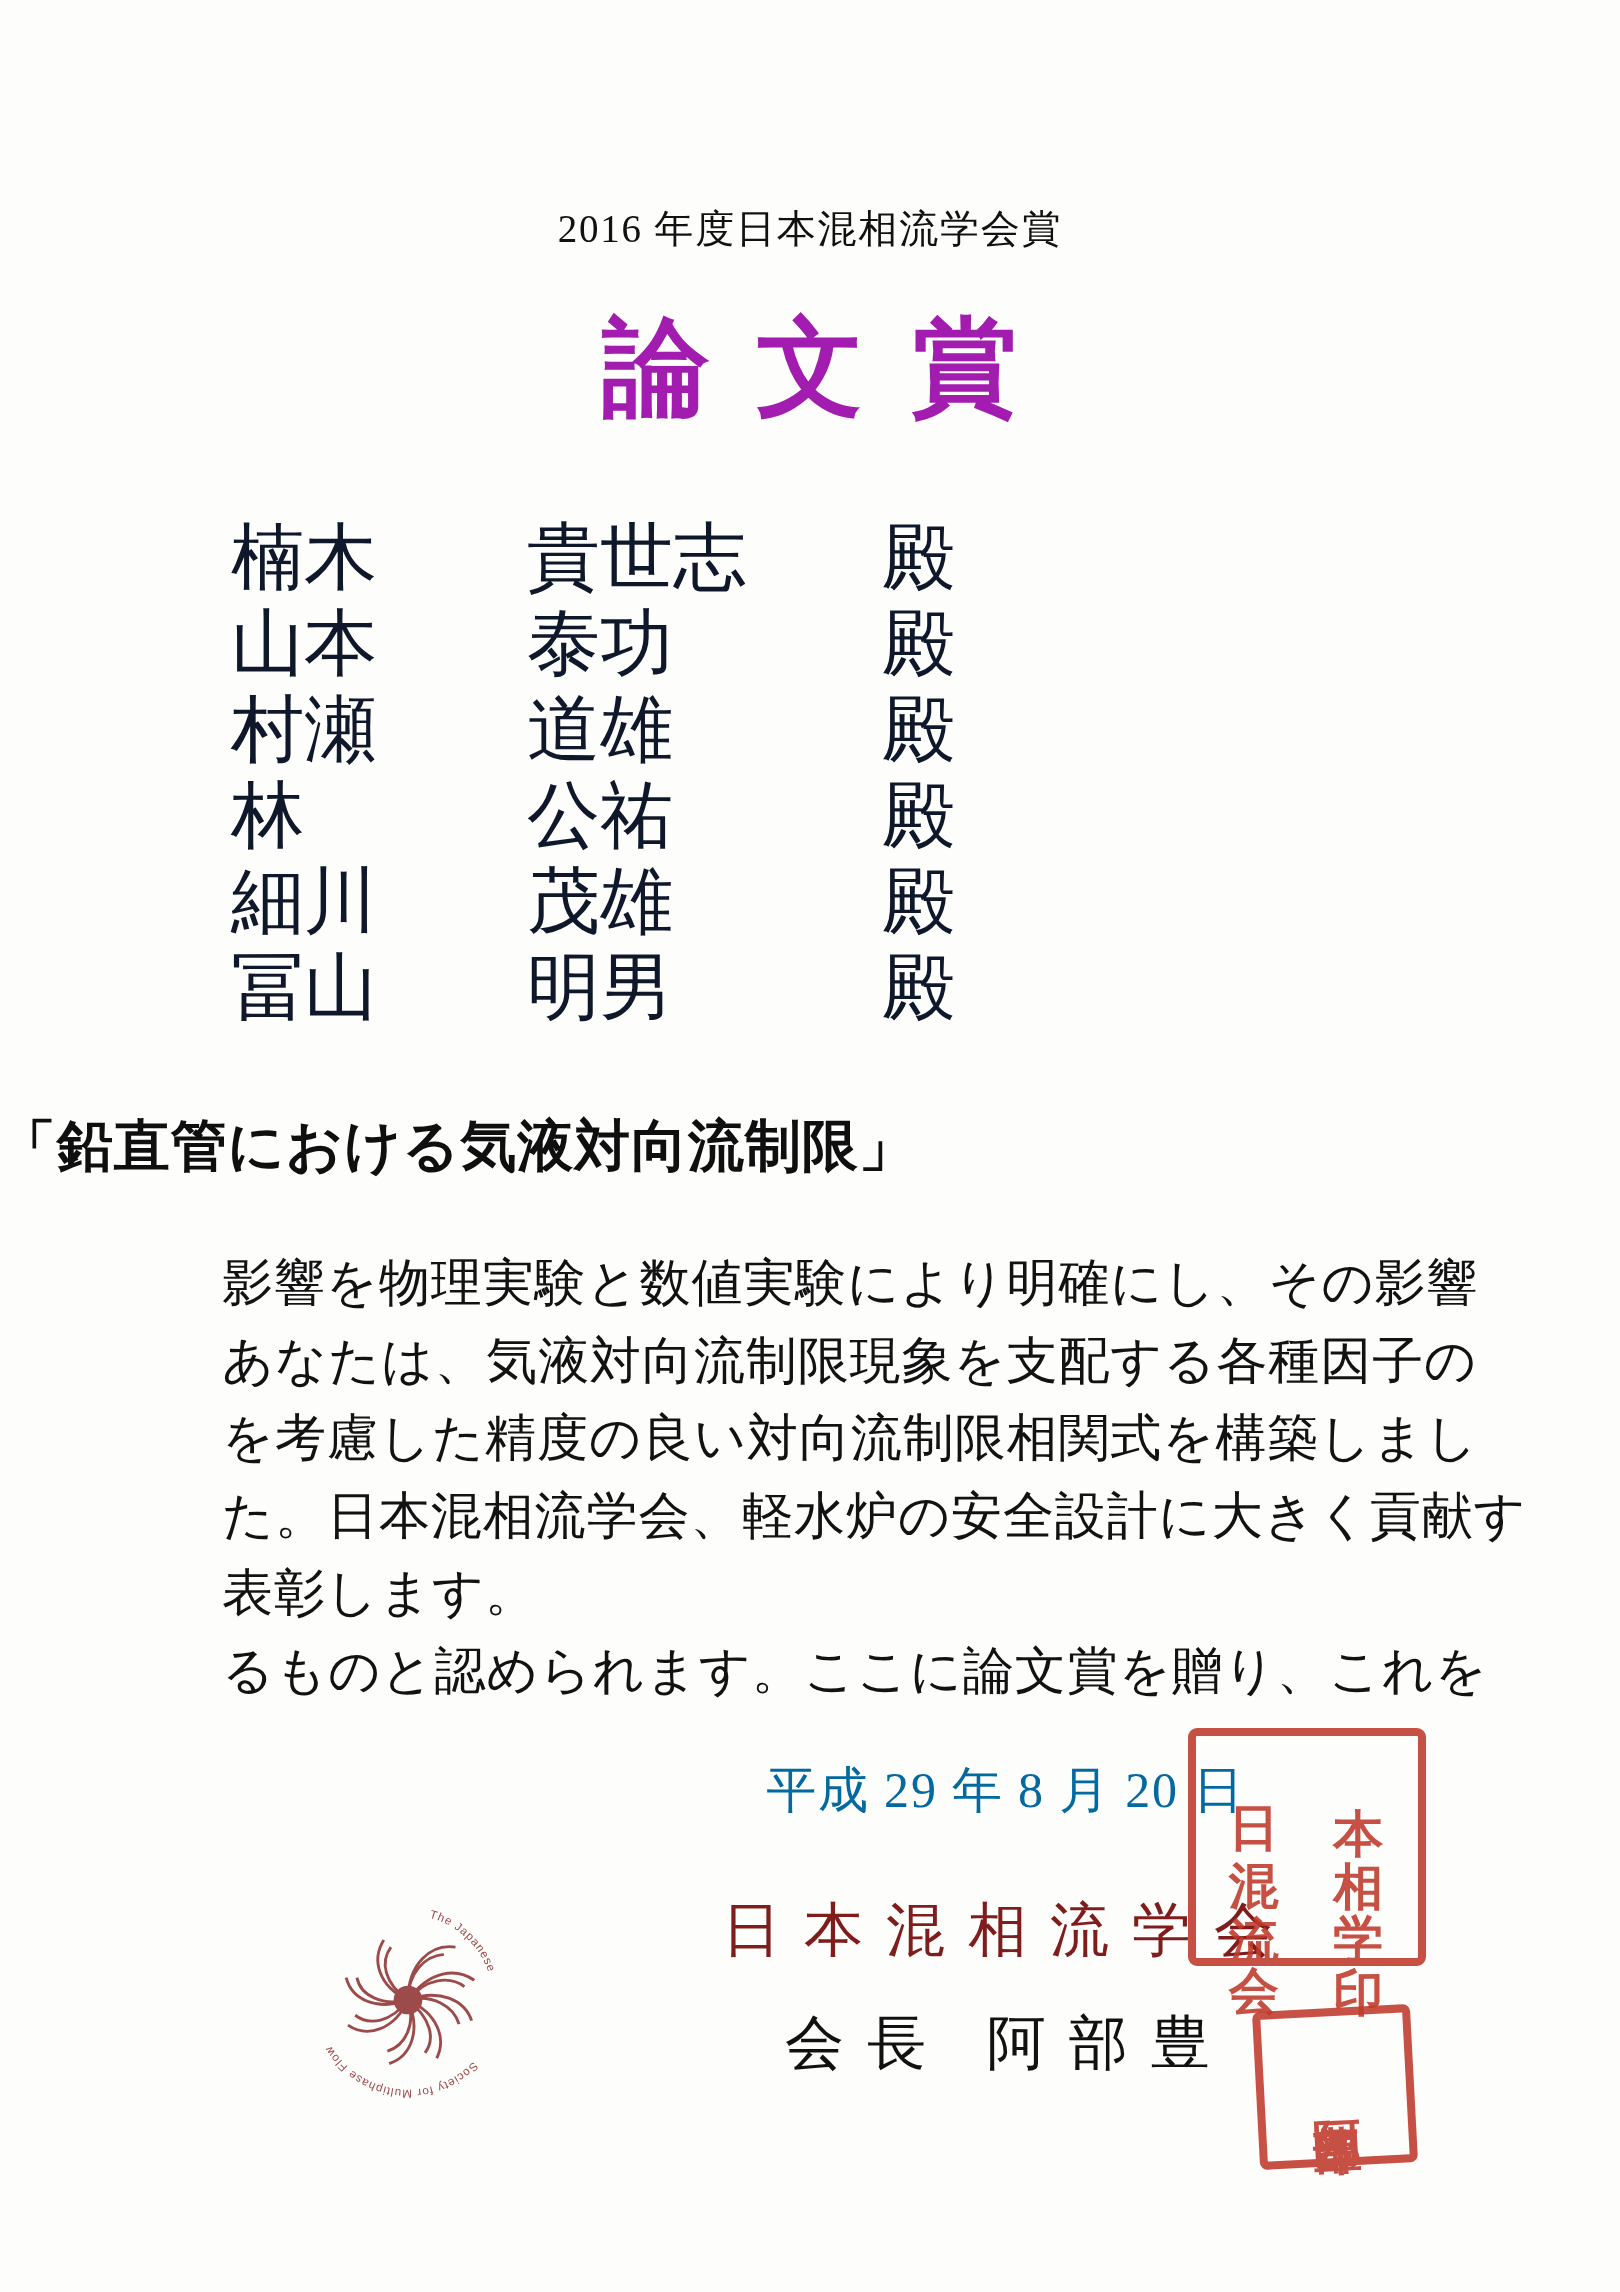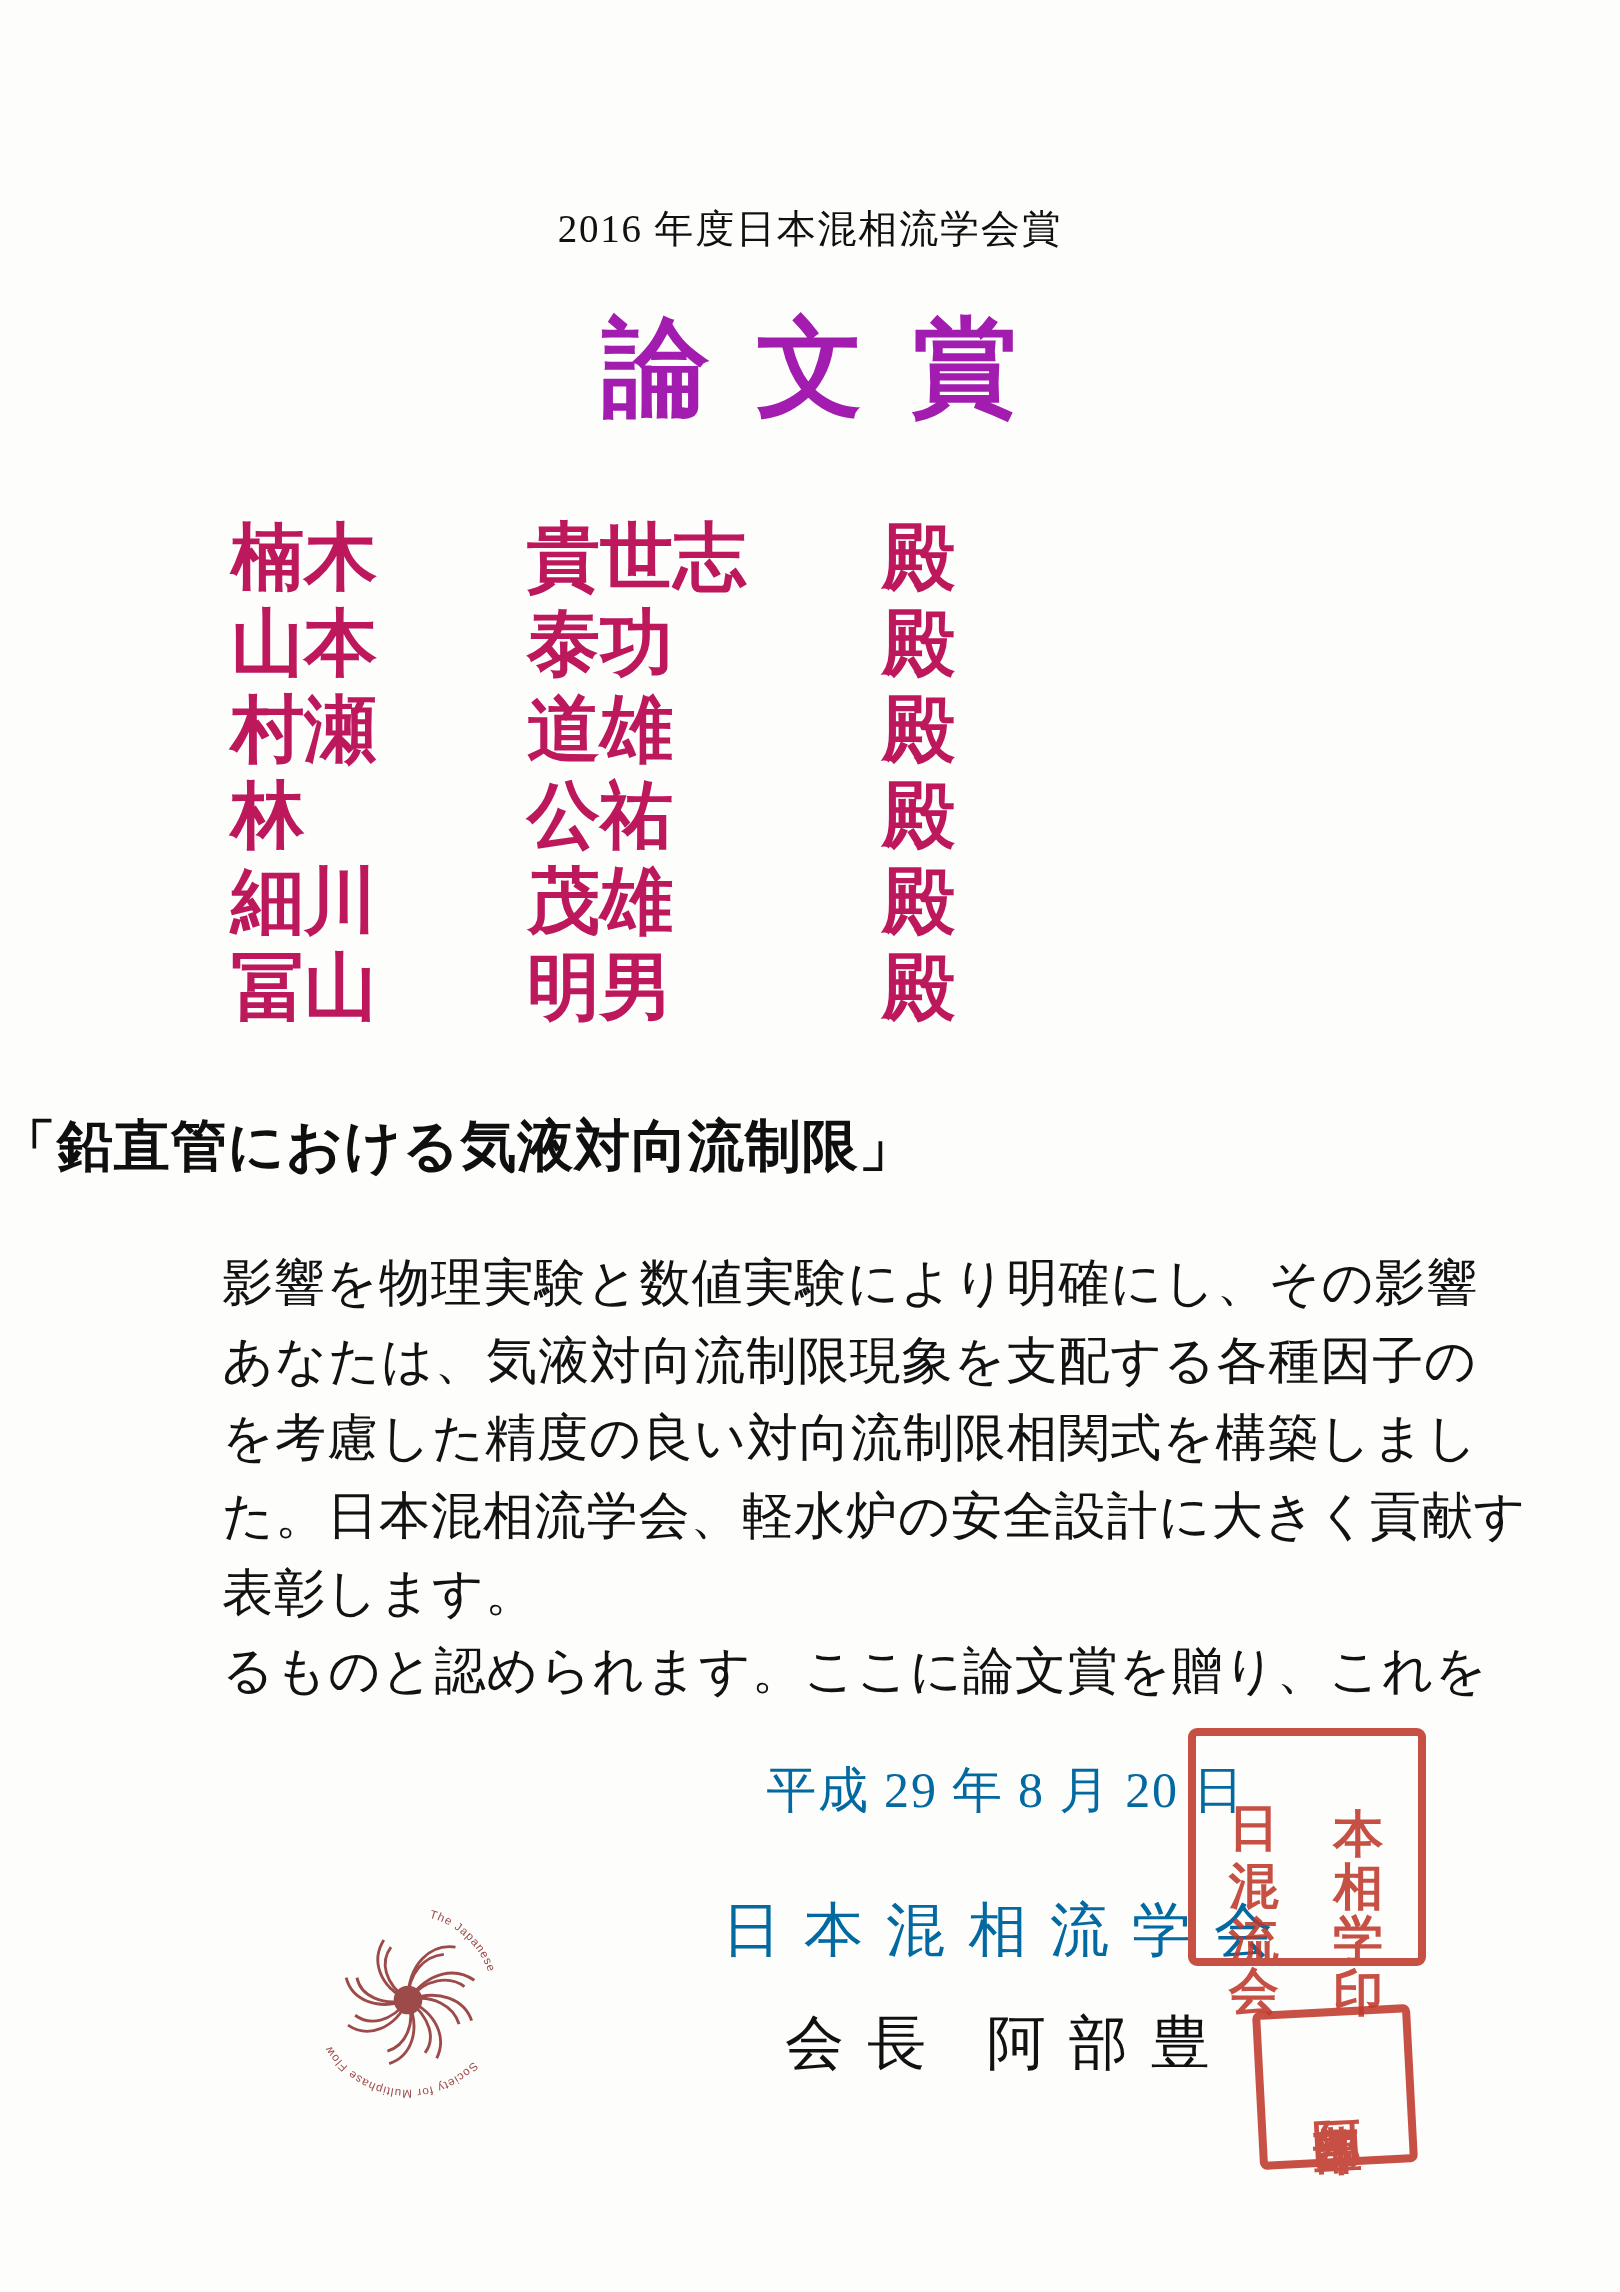--- a/index.html
+++ b/index.html
@@ -53,23 +53,23 @@
     position: absolute;
     top: 515px;
     left: 231px;
     width: 949px;
   }
   .recipient-row {
     display: flex;
     align-items: flex-start;
     height: 86px;
     font-size: 73px;
-    font-weight: 700;
+    font-weight: 400;
     line-height: 86px;
-    color: #be185d;
+    color: #0f172a;
   }
   .r-family {
     width: 296px;
     display: flex;
     justify-content: space-between;
   }
   .r-given {
     width: 269px;
     display: flex;
     justify-content: flex-start;
@@ -121,21 +121,21 @@
   }
 
   
   .org-name {
     position: absolute;
     top: 1891px;
     left: 722px;
     font-size: 59px;
     letter-spacing: 23px;
     font-weight: 500;
-    color: #0369a1;
+    color: #7f1d1d;
   }
   .president {
     position: absolute;
     top: 2004px;
     left: 785px;
     font-size: 59px;
     letter-spacing: 23px;
     font-weight: 500;
     color: #111;
   }

